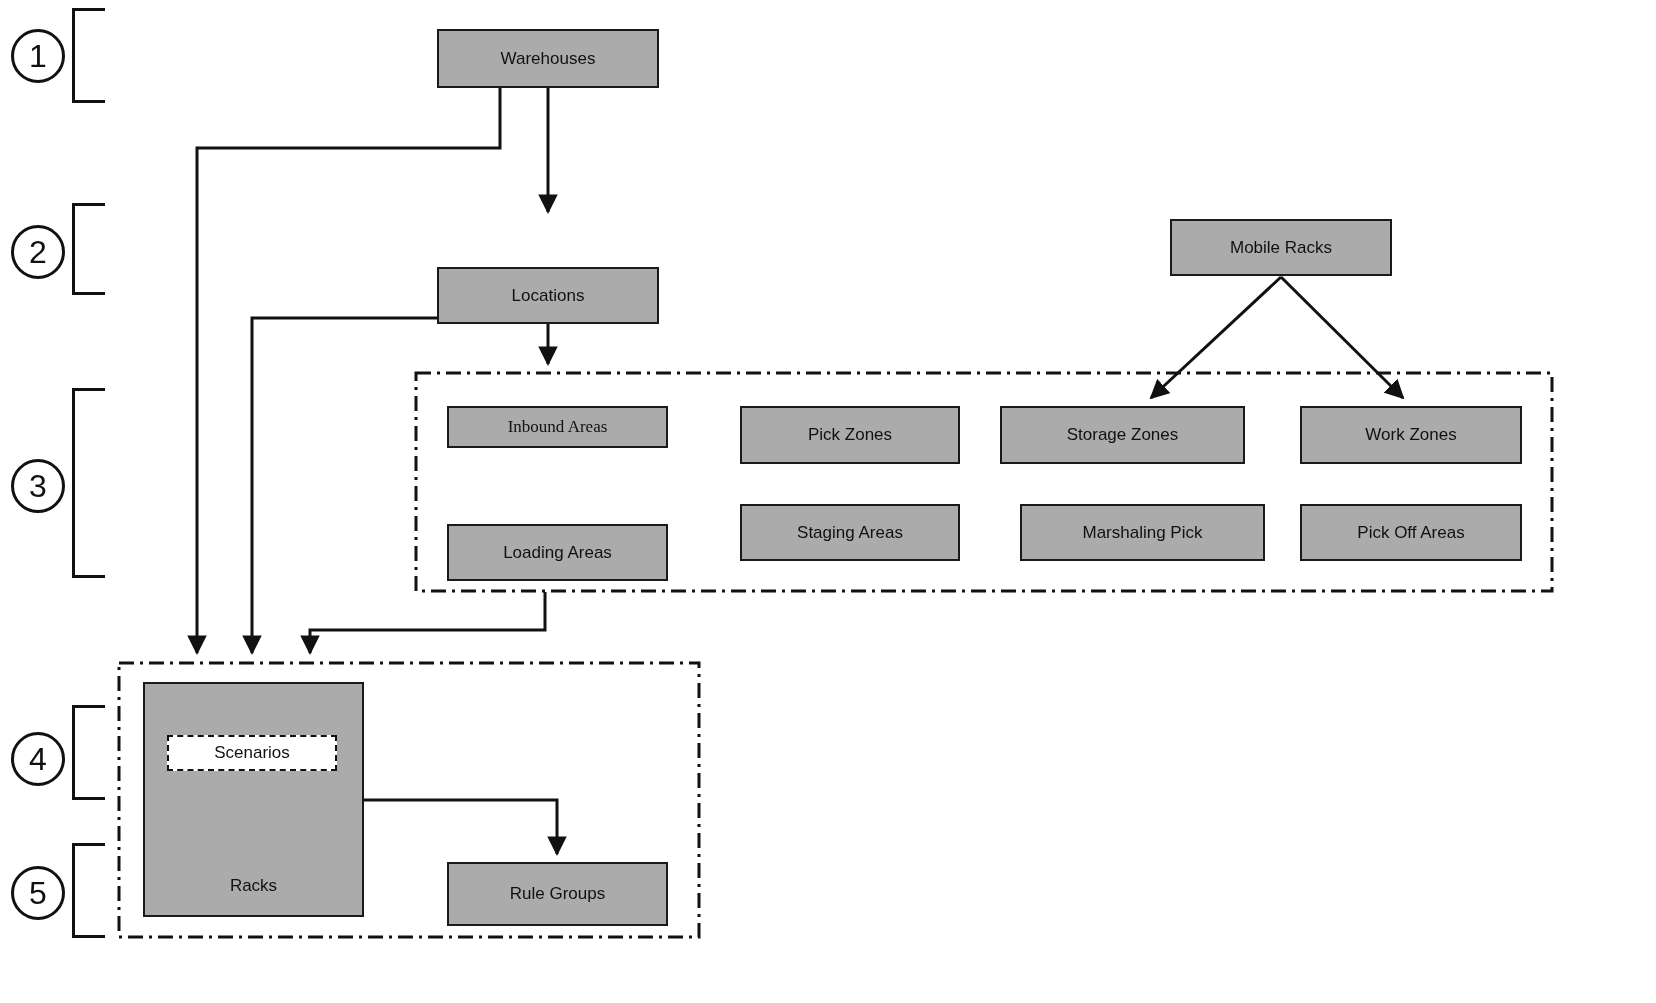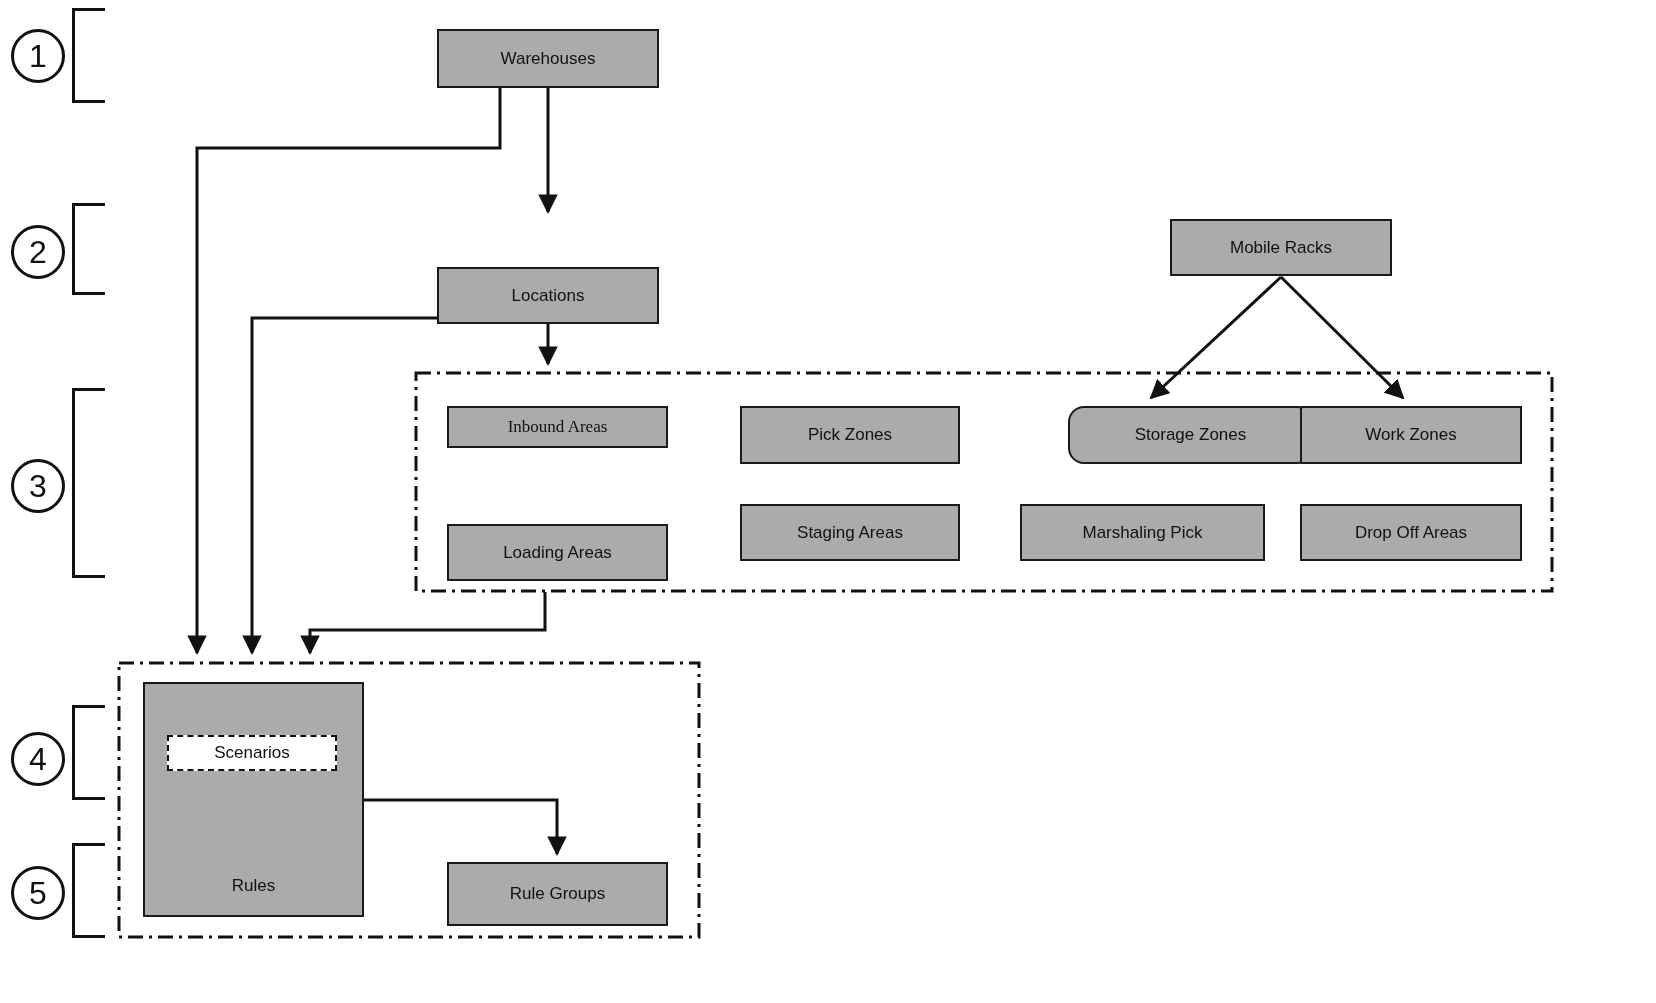--- a/index.html
+++ b/index.html
@@ -101,29 +101,29 @@
   <div class="lvl-bracket" style="left:72px;top:843px;height:95px;"></div>
 
   <div class="gbox" style="left:437px;top:29px;width:222px;height:59px;">Warehouses</div>
 
   <div class="gbox" style="left:437px;top:219px;width:222px;height:57px;margin-top:48px;">Locations</div>
 
   <div class="gbox" style="left:1170px;top:219px;width:222px;height:57px;">Mobile Racks</div>
 
   <div class="gbox" style="left:447px;top:406px;width:221px;height:42px;font-family:Liberation Serif, serif;">Inbound Areas</div>
   <div class="gbox" style="left:740px;top:406px;width:220px;height:58px;">Pick Zones</div>
-  <div class="gbox" style="left:1068px;top:406px;width:245px;height:58px;border-radius:16px;">Storage Zones</div>
+  <div class="gbox" style="left:1000px;top:406px;width:245px;height:58px;">Storage Zones</div>
   <div class="gbox" style="left:1300px;top:406px;width:222px;height:58px;">Work Zones</div>
 
   <div class="gbox" style="left:447px;top:524px;width:221px;height:57px;">Loading Areas</div>
   <div class="gbox" style="left:740px;top:504px;width:220px;height:57px;">Staging Areas</div>
   <div class="gbox" style="left:1020px;top:504px;width:245px;height:57px;">Marshaling Pick</div>
-  <div class="gbox" style="left:1300px;top:504px;width:222px;height:57px;">Drop Off Areas</div>
+  <div class="gbox" style="left:1300px;top:504px;width:222px;height:57px;">Pick Off Areas</div>
 
   <div class="bigbox" style="left:143px;top:682px;width:221px;height:235px;"></div>
 
   <div class="scenarios" style="left:167px;top:735px;width:170px;height:36px;">Scenarios</div>
 
-  <div class="plain-label" style="left:143px;top:876px;width:221px;">Rules</div>
+  <div class="plain-label" style="left:143px;top:876px;width:221px;">Racks</div>
 
   <div class="gbox" style="left:447px;top:862px;width:221px;height:64px;">Rule Groups</div>
 
 </div>
 
 </body></html>

